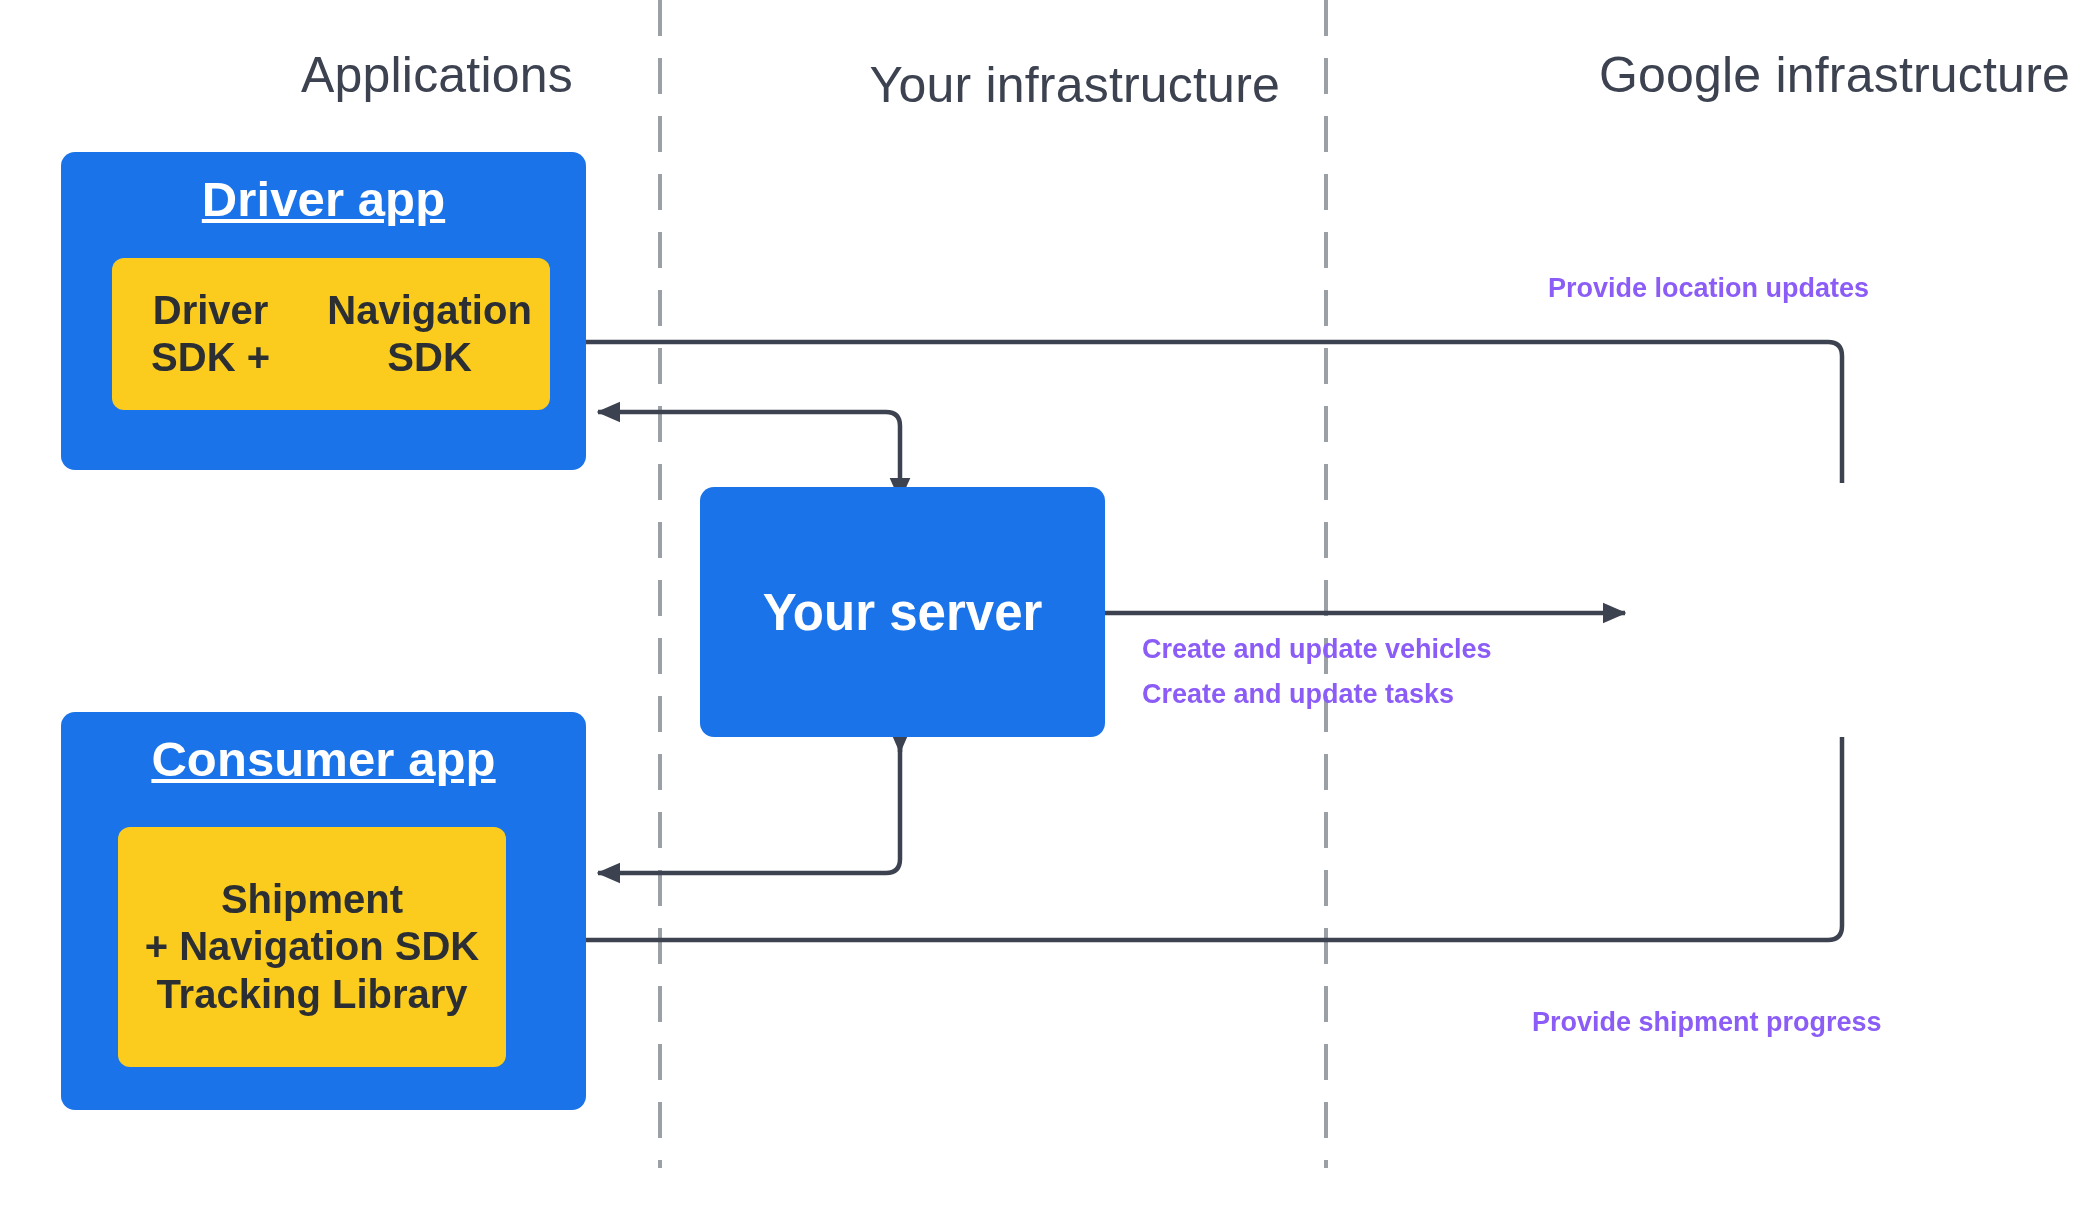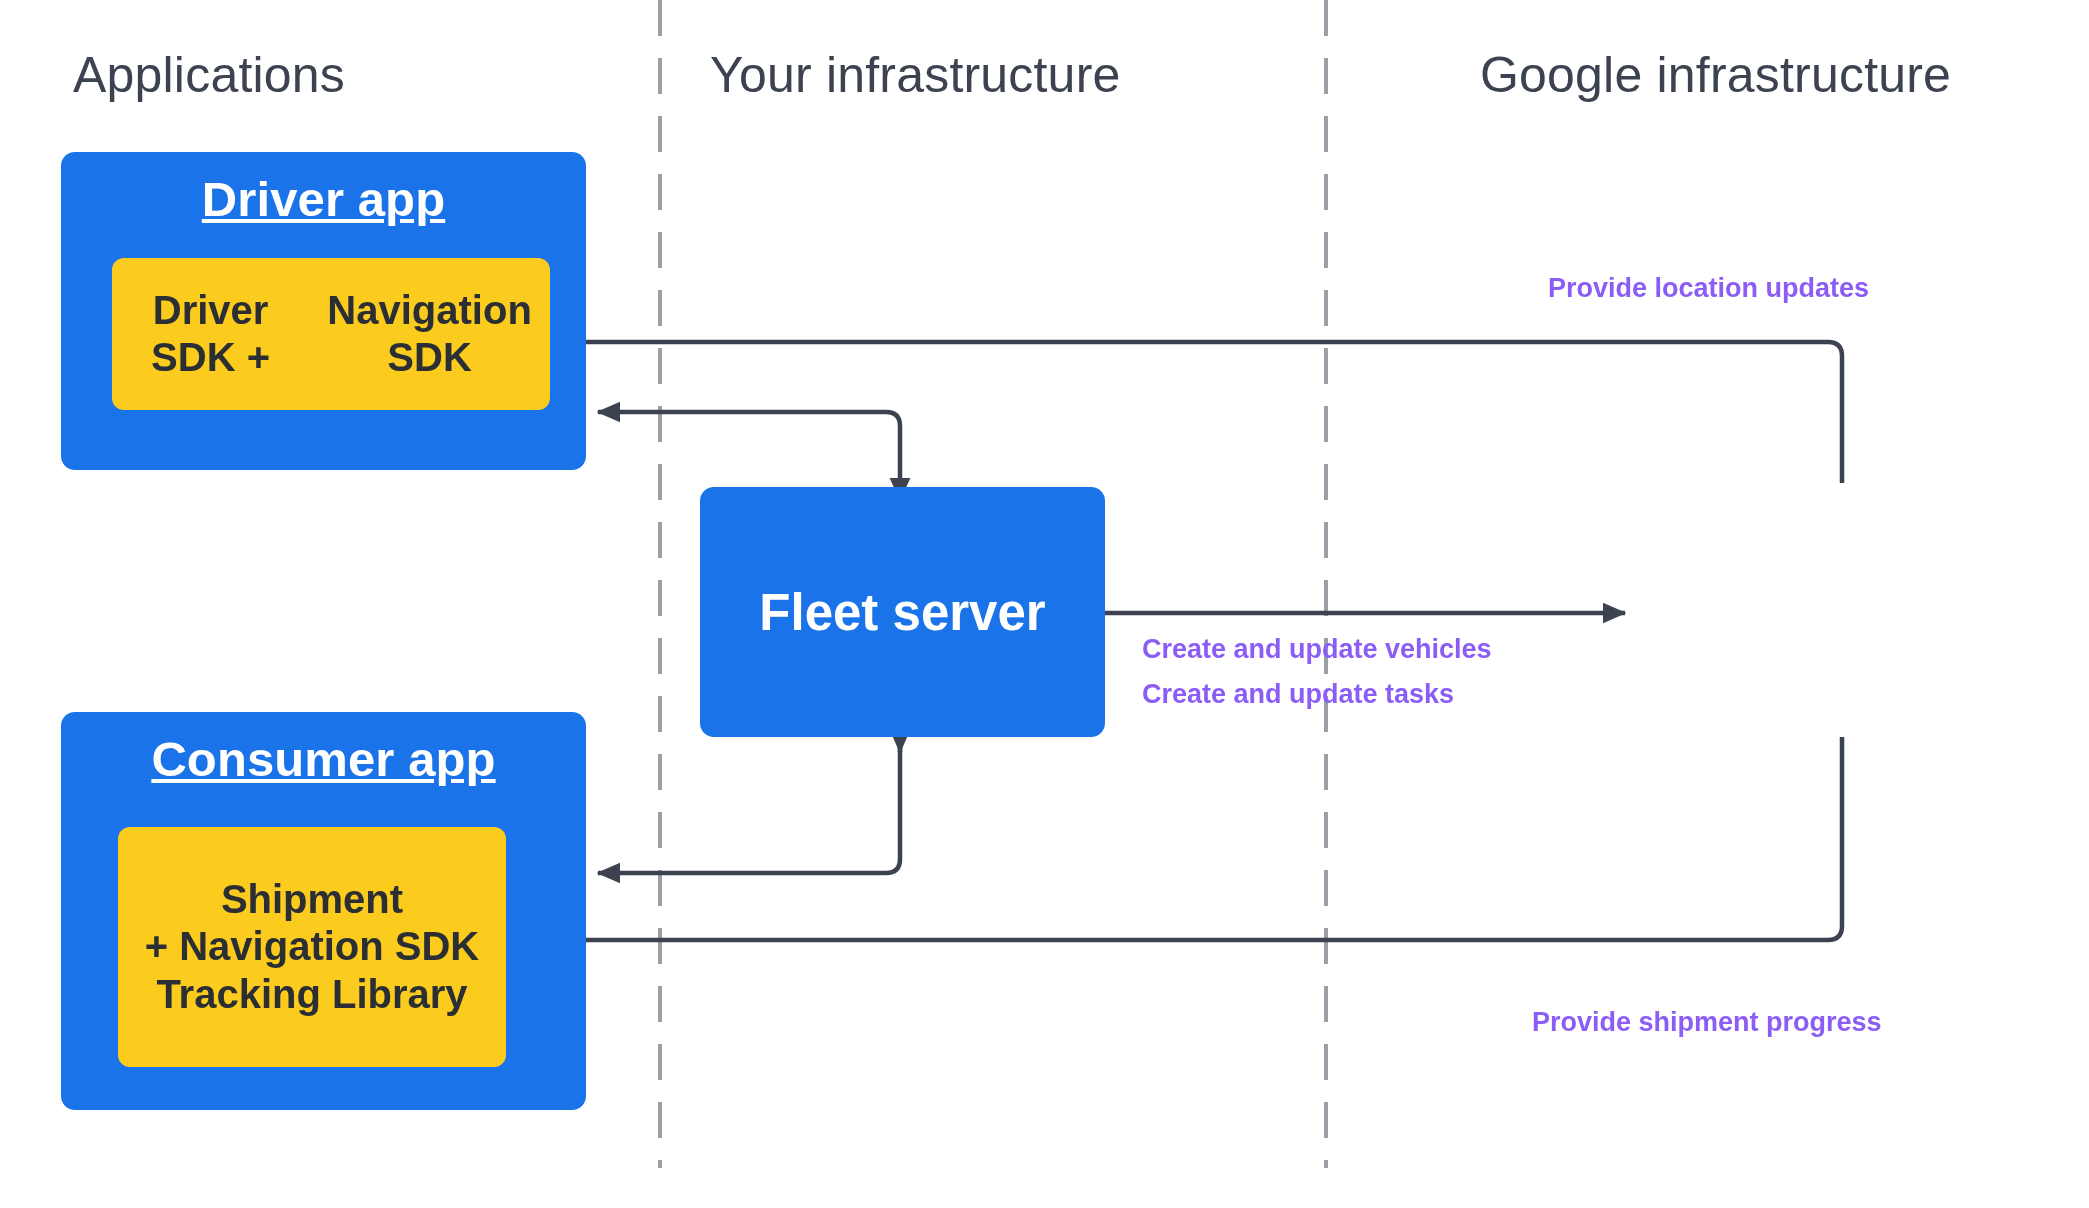--- a/index.html
+++ b/index.html
@@ -27,21 +27,21 @@
     pointer-events: none;
   }
 
   
   .col-heading {
     position: absolute;
     color: #3c4250;
     font-size: 50px;
     font-weight: 400;
     letter-spacing: 0.2px;
-    text-align: left;
+    text-align: right;
     white-space: nowrap;
     line-height: 1;
   }
 
   
   .node {
     position: absolute;
     box-sizing: border-box;
     border-radius: 14px;
     display: flex;
@@ -123,21 +123,21 @@
     <path d="M 1100 613 L 1625 613" fill="none" stroke="#3c4250" stroke-width="4.5" marker-end="url(#arrowhead)"></path>
 
     <path d="M 900 727 L 900 859 Q 900 873 886 873 L 598 873" fill="none" stroke="#3c4250" stroke-width="4.5" marker-end="url(#arrowhead)"></path>
     <path d="M 900 752 L 900 737" fill="none" stroke="#3c4250" stroke-width="4.5" marker-start="url(#arrowhead)"></path>
 
     <path d="M 1842 737 L 1842 926 Q 1842 940 1828 940 L 560 940" fill="none" stroke="#3c4250" stroke-width="4.5" marker-end="url(#arrowhead)"></path>
   </svg>
 
   <div class="col-heading" style="left:73px; top:50px; width:500px;">Applications</div>
 
-  <div class="col-heading" style="left:710px; top:50px; width:570px;">Your infrastructure</div>
+  <div class="col-heading" style="left:710px; top:60px; width:570px;">Your infrastructure</div>
 
   <div class="col-heading" style="left:1480px; top:50px; width:590px;">Google infrastructure</div>
 
   <div class="node blue" style="left:61px; top:152px; width:525px; height:318px;">
     <div class="app-title" style="margin-top:22px;">Driver app</div>
   </div>
   <div class="sdk-box" style="left:112px; top:258px; width:438px; height:152px; flex-direction:row;">
     <div>Driver SDK +</div>
     <div>Navigation SDK</div>
   </div>
@@ -145,21 +145,21 @@
   <div class="node blue" style="left:61px; top:712px; width:525px; height:398px;">
     <div class="app-title" style="margin-top:22px;">Consumer app</div>
   </div>
   <div class="sdk-box" style="left:118px; top:827px; width:388px; height:240px; flex-direction:column;">
     <div>Shipment</div>
     <div>+ Navigation SDK</div>
     <div>Tracking Library</div>
   </div>
 
   <div class="node blue center-text" style="left:700px; top:487px; width:405px; height:250px; justify-content:center;">
-    <div class="server-title">Fleet server</div>
+    <div class="server-title">Your server</div>
   </div>
 
 
   <div class="edge-label" style="left:1548px; top:271px;">Provide location updates</div>
 
   <div class="edge-label" style="left:1142px; top:632px;">Create and update vehicles</div>
 
   <div class="edge-label" style="left:1142px; top:677px;">Create and update tasks</div>
 
   <div class="edge-label" style="left:1532px; top:1005px;">Provide shipment progress</div>

